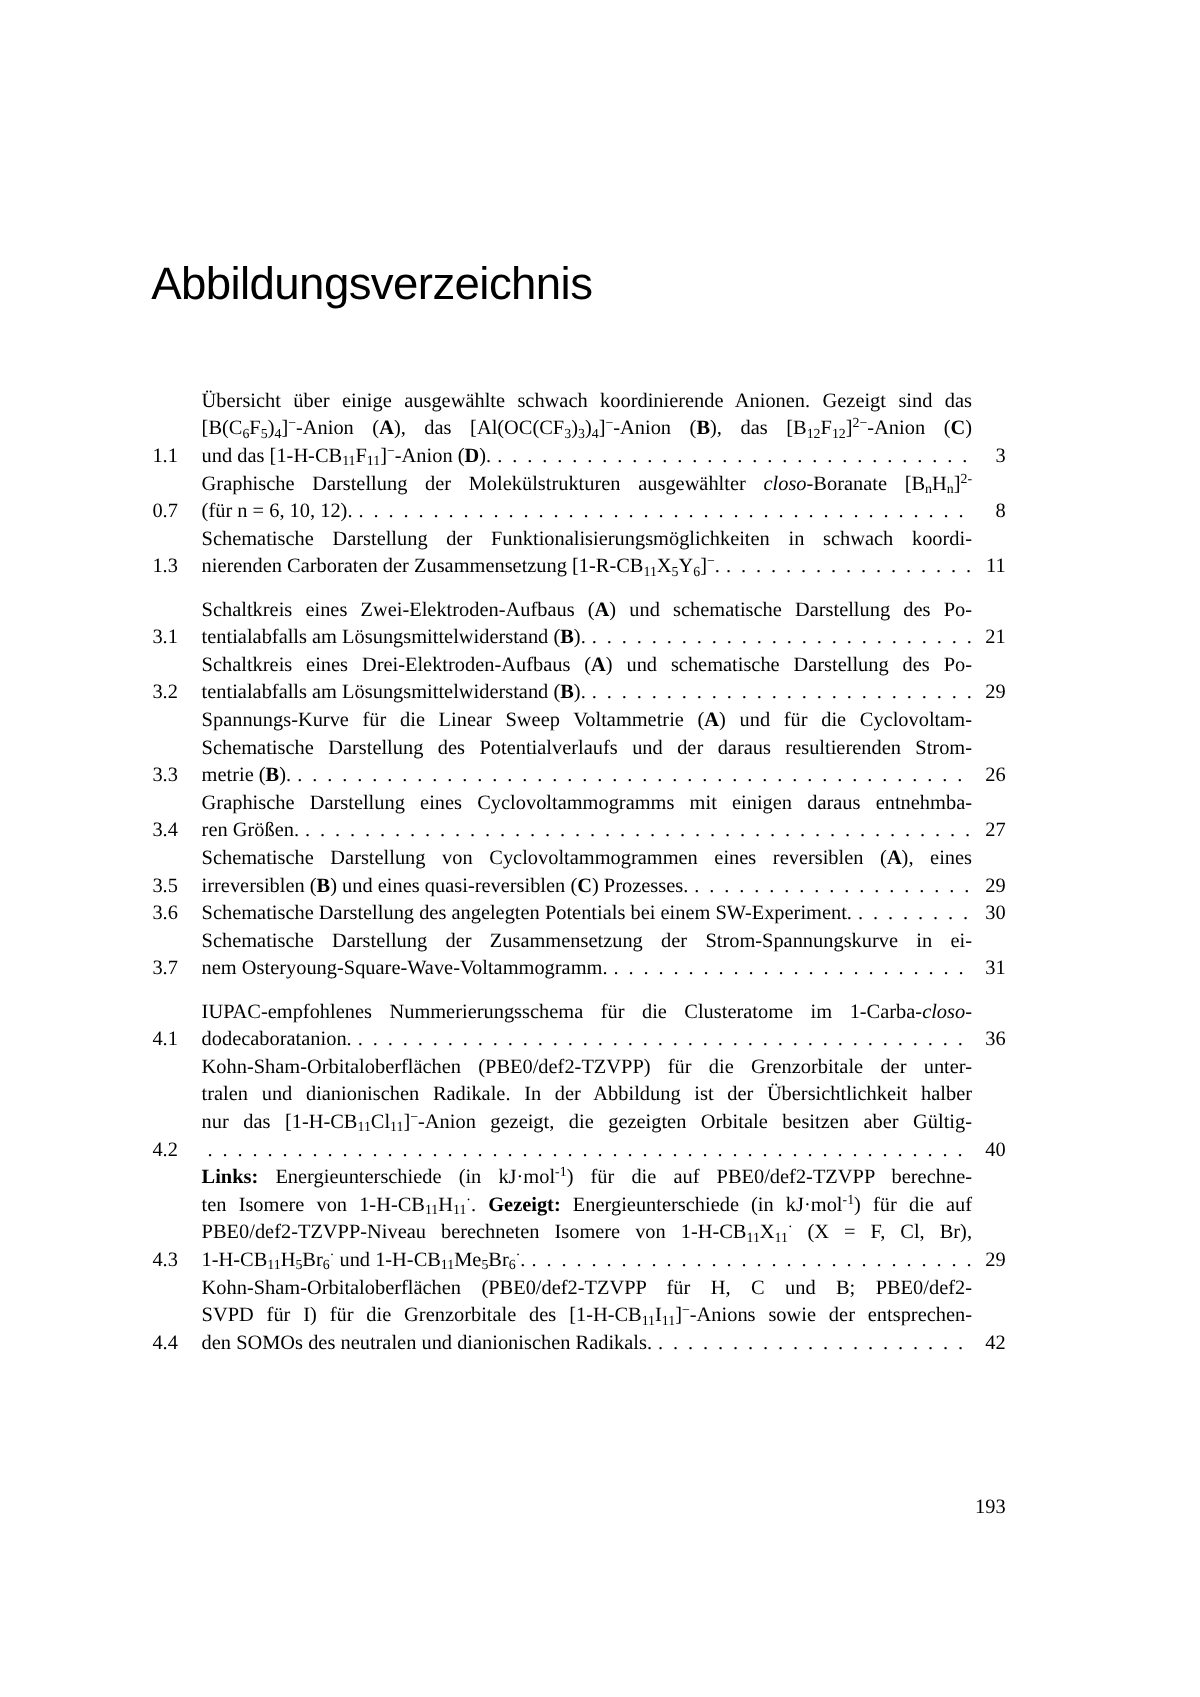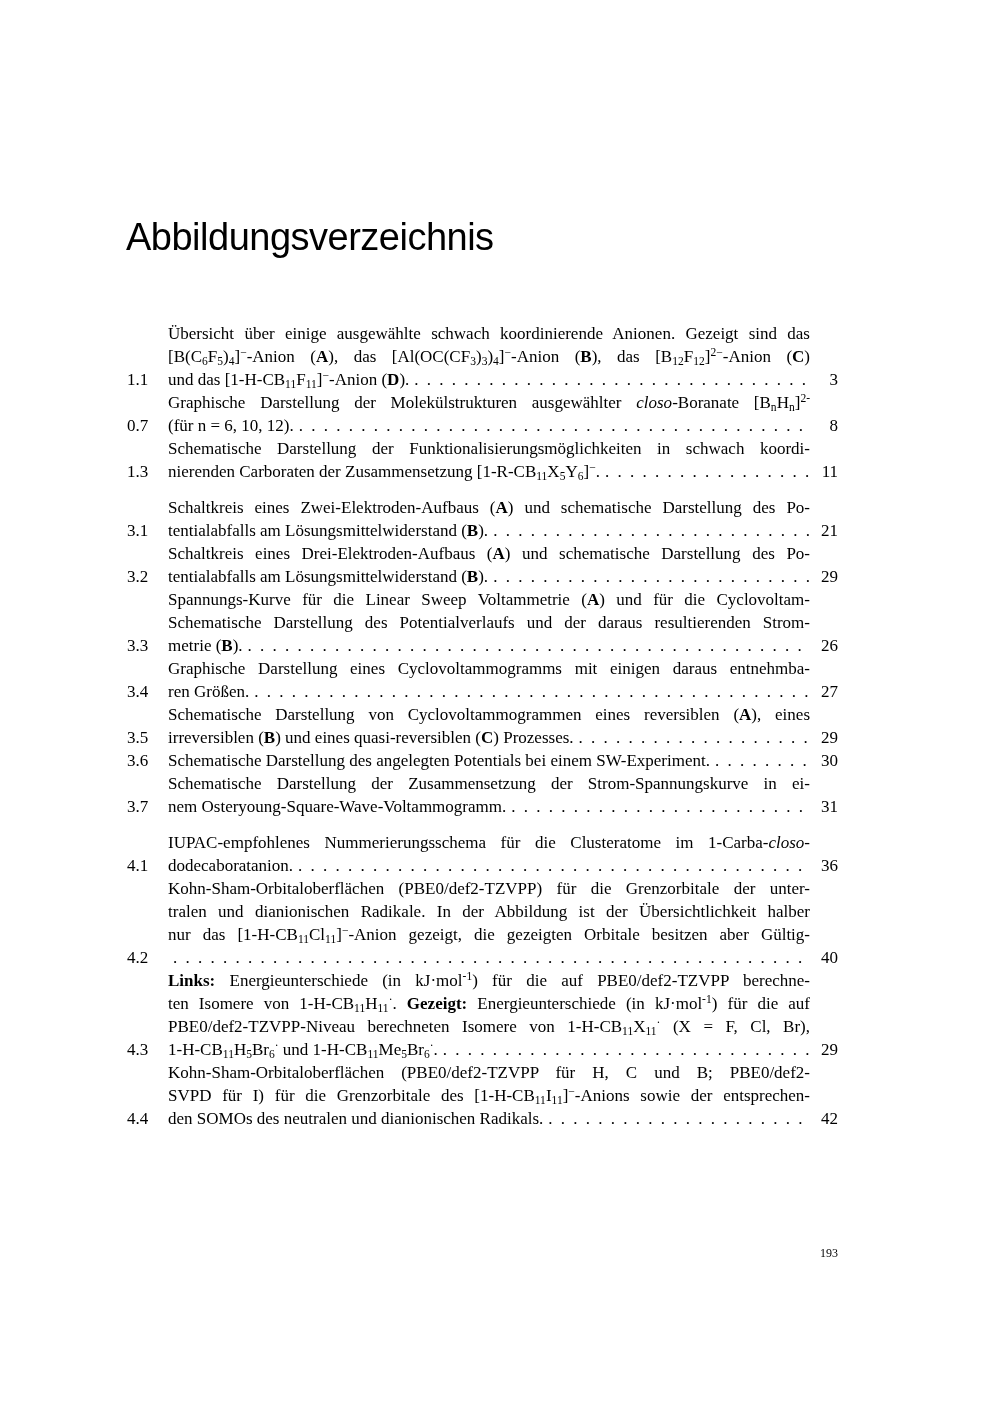--- a/index.html
+++ b/index.html
@@ -26,21 +26,21 @@
   .lline{display:flex;width:670px;align-items:baseline;}
   .ltext{flex:none;white-space:pre-wrap;}
   .dots{flex:1 1 auto;overflow:hidden;white-space:pre;padding-left:5px;word-spacing:4px;}
   .pg{flex:none;min-width:28px;text-align:right;}
   sub{font-size:68%;vertical-align:-0.24em;line-height:0;}
   sup{font-size:68%;vertical-align:0.5em;line-height:0;}
   b{font-weight:bold;}
   i{font-style:italic;}
   .footer{
     position:absolute;left:127px;top:1246px;width:711px;
-    text-align:right;font-size:12px;
+    text-align:right;font-size:17px;
   }
 </style>
 </head>
 <body>
 
 <div class="page">
   <h1 class="title">Abbildungsverzeichnis</h1>
   <div class="toc">
       <div class="group">
         <div class="entry">

